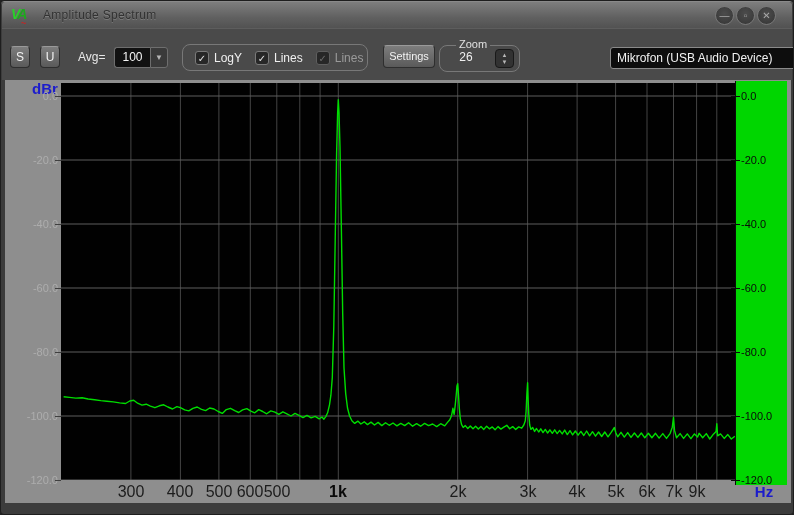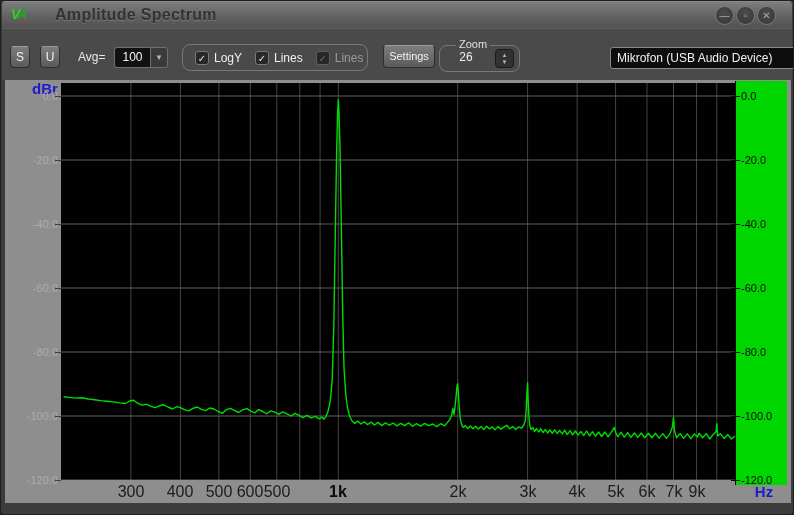--- a/index.html
+++ b/index.html
@@ -21,21 +21,21 @@
     border-radius:3px 3px 0 0;
     display:flex; align-items:center;
   }
   .logo { position:relative; margin-left:9px; width:26px; height:18px;
     font-weight:bold; font-style:italic; font-size:14px; line-height:16px; }
   .logo .v { color:#27d427; }
   .logo .a { color:#1da81d; margin-left:-3px; }
   .logo .mark { position:absolute; left:10px; top:9px; color:#cc2222;
     font-size:9px; font-style:normal; }
   .title {
-    margin-left:18px; font-size:16px; font-weight:bold; color:#323232;
+    margin-left:6px; font-size:12px; font-weight:normal; color:#323232;
     text-shadow:0 1px 0 rgba(255,255,255,0.18); letter-spacing:0.3px;
   }
   .winbtns { position:absolute; right:16px; top:4px; display:flex; gap:2px; }
   .winbtn {
     width:19px; height:19px; border-radius:50%;
     background:radial-gradient(circle at 50% 40%, #4c4c4c, #353535);
     border:1px solid #787878; color:#a8a8a8;
     font-size:10px; line-height:17px; text-align:center; cursor:default;
   }
 

